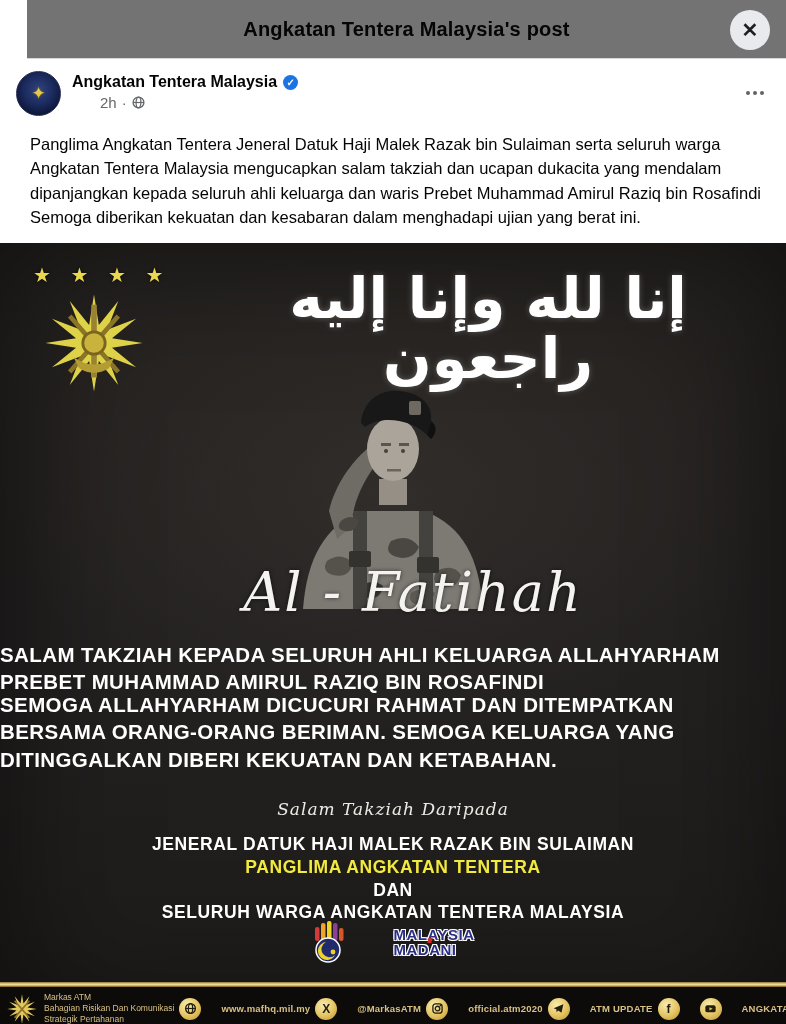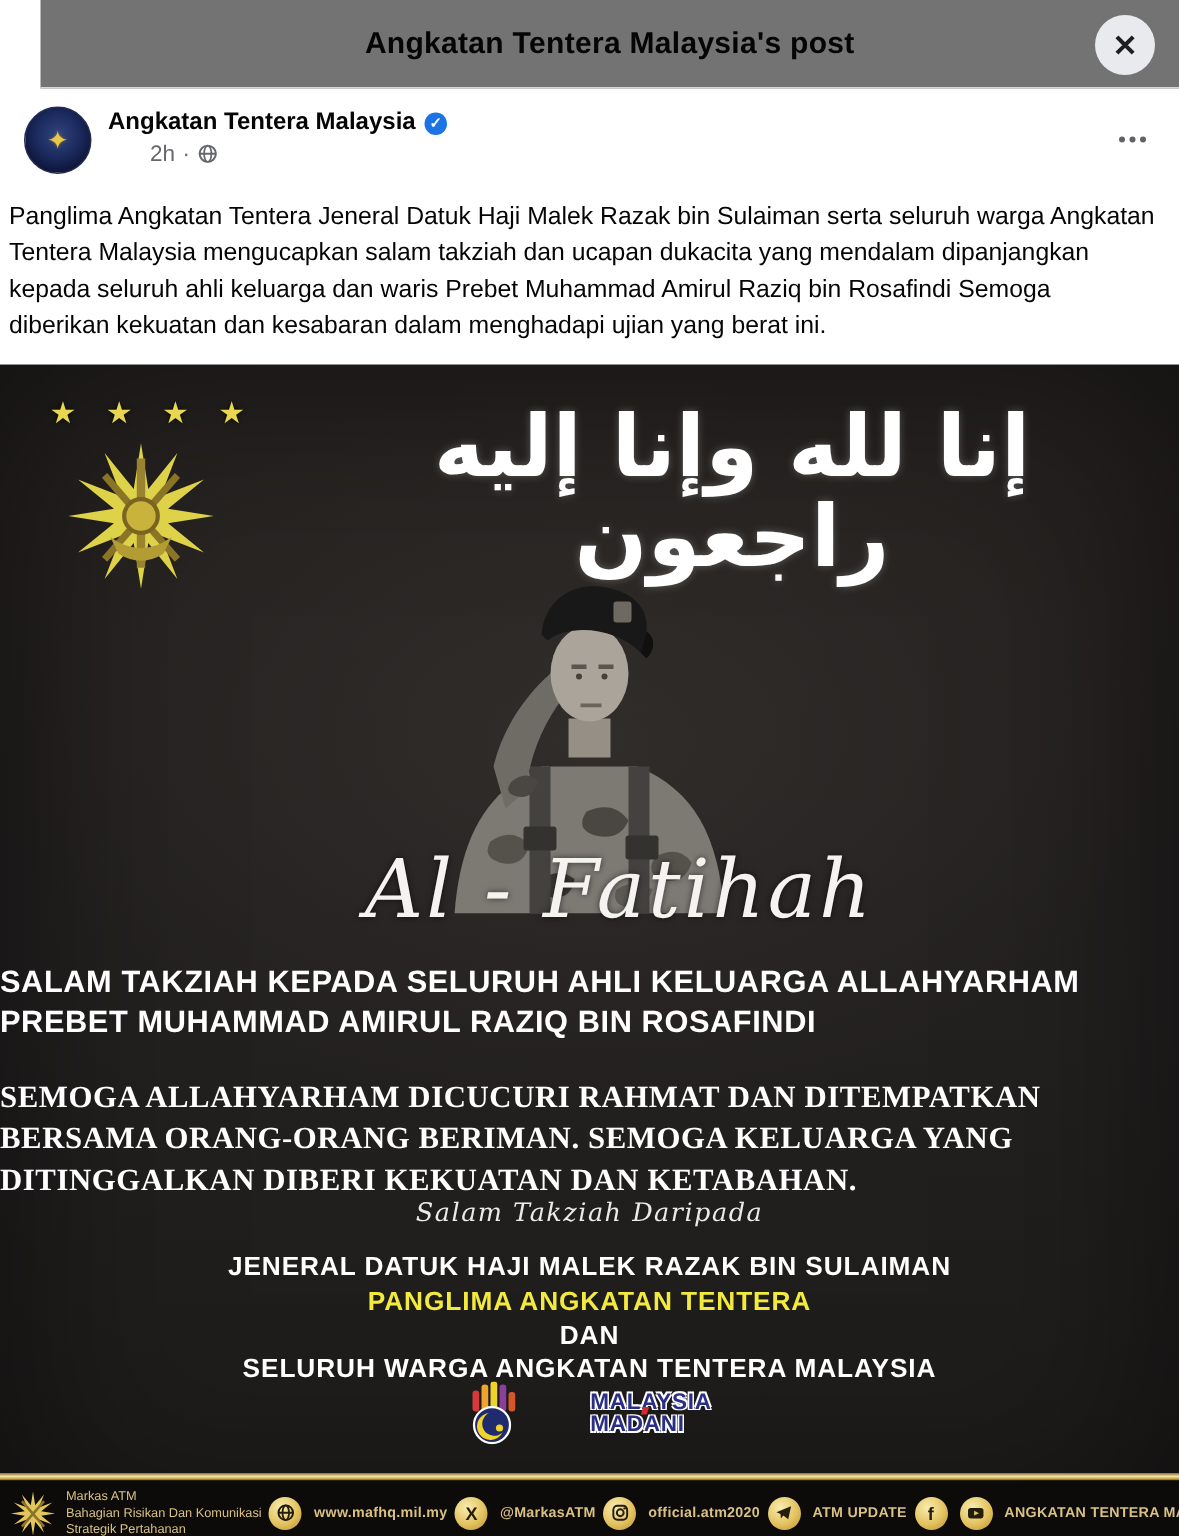--- a/index.html
+++ b/index.html
@@ -30,21 +30,21 @@
               color:#fff; font-size:10px; font-weight:700; line-height:15px;
               text-align:center; display:inline-block; }
   .meta-row { margin-left:84px; display:flex; align-items:center; gap:5px;
               color:#65676b; font-size:15px; padding-top:3px; }
   .globe-svg { width:13px; height:13px; display:block; }
   .more-btn { position:absolute; right:20px; top:24px; display:flex; gap:3px;
               padding:8px 2px; cursor:pointer; }
   .more-btn i { width:4px; height:4px; border-radius:50%; background:#606266; display:block; }
 
   
-  .post-text { padding:9px 16px 14px 6px; font-size:16.5px; line-height:1.47;
+  .post-text { padding:9px 16px 14px 30px; font-size:16.5px; line-height:1.47;
                color:#050505; }
 
   
   .memorial { position:relative; width:786px; height:787px; overflow:hidden; cursor:pointer;
               background:
                 radial-gradient(ellipse 70% 45% at 50% 32%, rgba(66,62,57,.40), rgba(0,0,0,0) 70%),
                 linear-gradient(180deg, #262320 0%, #232020 55%, #1d1b1a 100%);
               box-shadow:inset 0 0 140px rgba(0,0,0,.55); }
 
   .crest-block { position:absolute; left:26px; top:20px; width:136px; text-align:center; }
@@ -61,21 +61,21 @@
              width:304px; height:248px; }
 
   .al-fatihah { position:absolute; left:0; right:0; top:318px; text-align:center;
                 font-family:"DejaVu Serif", serif; font-style:italic;
                 font-size:54px; color:#f4f3ef; letter-spacing:2px;
                 text-shadow:0 0 4px rgba(0,0,0,.6);margin-left:40px; }
 
   .cond { position:absolute; left:0; right:0; text-align:left; color:#ffffff;
           font-weight:800; font-size:20.5px; line-height:1.33; letter-spacing:.4px; }
   .cond-1 { top:398px; }
-  .cond-2 { top:476px;font-family:Liberation Serif, serif; }
+  .cond-2 { top:448px; }
 
   .from-script { position:absolute; left:0; right:0; top:556px; text-align:center;
                  font-family:"DejaVu Serif", serif; font-style:italic;
                  font-size:17px; color:#eceae4; letter-spacing:1px; }
 
   .from-block { position:absolute; left:0; right:0; top:590px; text-align:center;
                 color:#fff; font-weight:800; font-size:17.5px; line-height:1.3;
                 letter-spacing:.6px; }
   .from-title { color:#f2ea3e; }
 
@@ -91,21 +91,21 @@
 
   .gold-line { position:absolute; left:0; right:0; top:739px; height:5px;
                background:linear-gradient(180deg,#8a6d2f 0%,#f3e6a8 45%,#caa845 75%,#6e5522 100%); }
 
   
   .img-footer { position:absolute; left:0; right:0; top:744px; height:43px;
                 background:#0c0b09; display:flex; align-items:center;
                 padding:0 5px; gap:5px; overflow:hidden; white-space:nowrap; }
   .footer-crest { width:34px; height:34px; flex:0 0 auto; }
   .org-block { color:#d9c084; font-size:8.5px; line-height:1.3; flex:0 0 auto; }
-  .soc { display:flex; align-items:center; gap:8px; flex:0 0 auto; }
+  .soc { display:flex; align-items:center; gap:20px; flex:0 0 auto; }
   .soc-circle { width:22px; height:22px; border-radius:50%; flex:0 0 auto;
                 background:radial-gradient(circle at 38% 32%, #f8ecb0 0%, #e3c360 55%, #b98f2e 100%);
                 display:flex; align-items:center; justify-content:center; }
   .soc-circle svg { width:13px; height:13px; display:block; }
   .soc-glyph { font-size:12px; font-weight:800; color:#241d0c; line-height:1; }
   .soc-label { color:#d9c084; font-size:9.5px; font-weight:700; letter-spacing:.2px; }
 </style>
 </head>
 <body>
 

